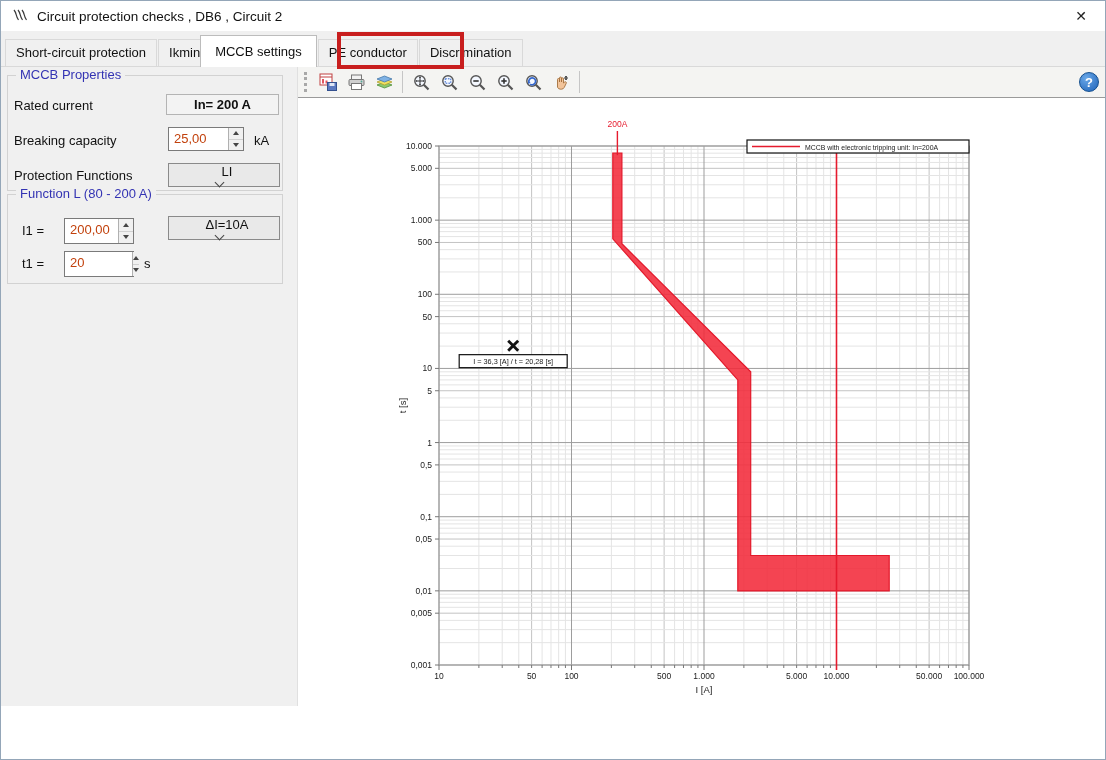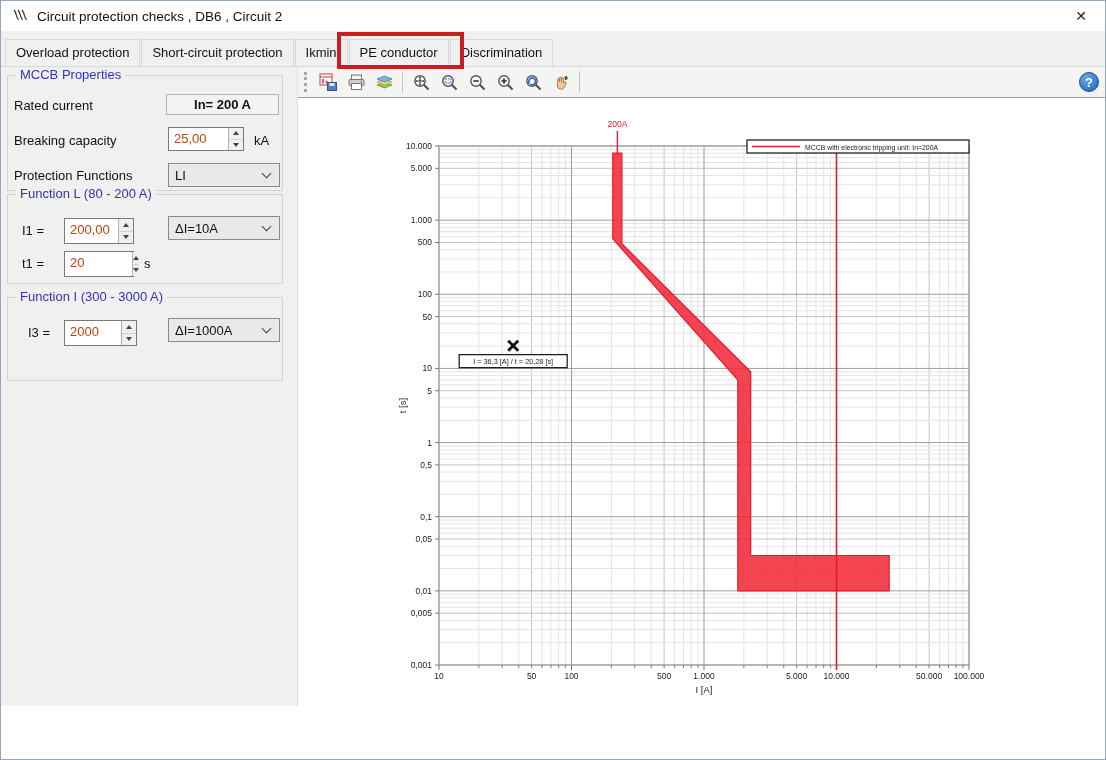--- a/index.html
+++ b/index.html
@@ -24,21 +24,21 @@
   .group-title{position:absolute;top:-9px;left:8px;background:#f0f0f0;color:#3333b3;font-size:13px;padding:0 4px;white-space:nowrap;}
   .lbl{position:absolute;font-size:13px;color:#111;white-space:nowrap;}
   .ro-field{position:absolute;background:#f3f3f3;border:1px solid #b4b4b4;font-size:13px;color:#111;text-align:center;}
   .spin{position:absolute;background:#ffffff;border:1px solid #7a7a7a;display:flex;}
   .spin-val{flex:1;font-size:13px;color:#c2410c;padding:3px 4px 0 5px;}
   .spin-btns{width:15px;border-left:1px solid #b0b0b0;display:flex;flex-direction:column;}
   .spin-btn{flex:1;background:#f0f0f0;display:flex;align-items:center;justify-content:center;border-bottom:1px solid #d0d0d0;cursor:pointer;}
   .spin-btn:last-child{border-bottom:none;}
   .arr-up{width:0;height:0;border-left:3px solid transparent;border-right:3px solid transparent;border-bottom:4px solid #444;}
   .arr-dn{width:0;height:0;border-left:3px solid transparent;border-right:3px solid transparent;border-top:4px solid #444;}
-  .combo{position:absolute;background:#e9e9e9;border:1px solid #8a8a8a;display:flex;align-items:center;cursor:pointer;}
+  .combo{position:absolute;background:#e9e9e9;border:1px solid #8a8a8a;display:flex;align-items:center;cursor:pointer;flex-direction:column;}
   .combo-val{flex:1;font-size:13px;color:#111;padding-left:6px;}
   .chev{width:7px;height:7px;border-right:1.6px solid #444;border-bottom:1.6px solid #444;transform:rotate(45deg);margin-right:9px;margin-top:-4px;}
 
   
   .chart-pane{position:absolute;left:296px;top:66px;width:810px;height:639px;background:#ffffff;border-left:1px solid #e0e0e0;}
   .chart-toolbar{position:absolute;left:0;top:0;width:100%;height:31px;background:#f4f4f2;border-bottom:1px solid #9a9a9a;display:flex;align-items:center;}
   .grip{width:3px;height:20px;border-left:3px dotted #a8a8a8;margin:0 7px 0 6px;}
   .tb-btn{width:28px;height:26px;display:flex;align-items:center;justify-content:center;cursor:pointer;}
   .tb-sep{width:1px;height:22px;background:#c6c6c6;margin:0 4px;}
   .help-btn{position:absolute;right:8px;top:5px;width:20px;height:20px;border-radius:50%;background:radial-gradient(circle at 35% 30%, #6aa8e8, #1d62b8);border:1px solid #15508f;color:#fff;font-size:13px;font-weight:bold;text-align:center;line-height:19px;cursor:pointer;}
@@ -57,23 +57,23 @@
 
   <div class="titlebar">
     <svg class="title-icon" viewBox="0 0 18 18">
       <path d="M3 3c3 3.5 1.5 6 4.5 10M7 3c3 3.5 1.5 6 4.5 10M11 3c3 3.5 1.5 6 4.5 10" stroke="#3a3a3a" fill="none" stroke-width="1.2"></path>
     </svg>
     <span class="title-text">Circuit protection checks , DB6 , Circuit 2</span>
     <span class="close-btn">✕</span>
   </div>
 
   <div class="tabstrip">
-    <div class="tab">Overload protection</div>
     <div class="tab">Short-circuit protection</div>
     <div class="tab">Ikmin</div>
+    <div class="tab active">MCCB settings</div>
     <div class="tab">PE conductor</div>
     <div class="tab">Discrimination</div>
   </div>
   <div class="tab-highlight"></div>
 
   <div class="left-panel">
 
     <div class="group" style="top:8px;height:116px;">
       <span class="group-title">MCCB Properties</span>
       <span class="lbl" style="left:6px;top:22px;">Rated current</span>
@@ -124,39 +124,20 @@
               <span class="arr-up"></span>
             </span>
           <span class="spin-btn">
               <span class="arr-dn"></span>
             </span>
         </span>
       </div>
       <span class="lbl" style="left:136px;top:61px;">s</span>
     </div>
 
-    <div class="group" style="top:230px;height:84px;">
-      <span class="group-title">Function I (300 - 3000 A)</span>
-      <span class="lbl" style="left:20px;top:27px;">I3 =</span>
-      <div class="spin" style="left:56px;top:22px;width:73px;height:26px;">
-        <span class="spin-val">2000</span>
-        <span class="spin-btns">
-          <span class="spin-btn">
-              <span class="arr-up"></span>
-            </span>
-          <span class="spin-btn">
-              <span class="arr-dn"></span>
-            </span>
-        </span>
-      </div>
-      <div class="combo" style="left:160px;top:20px;width:112px;height:24px;">
-        <span class="combo-val">ΔI=1000A</span>
-        <span class="chev"></span>
-      </div>
-    </div>
   </div>
 
   <div class="chart-pane">
     <div class="chart-toolbar">
       <span class="grip"></span>
       <span class="tb-btn">
         <svg width="19" height="19" viewBox="0 0 19 19">
           <rect x="1" y="1" width="12" height="11" fill="#fff" stroke="#c04040"></rect>
           <path d="M1 4h12" stroke="#c04040" fill="none"></path>
           <rect x="3" y="6" width="2" height="4.5" fill="#e05560"></rect>

